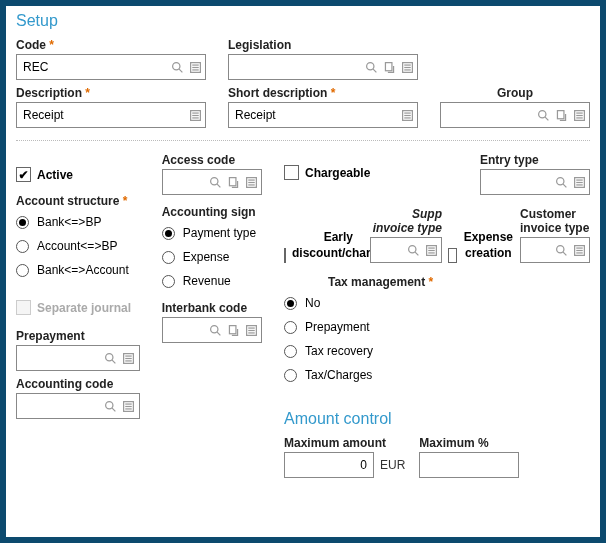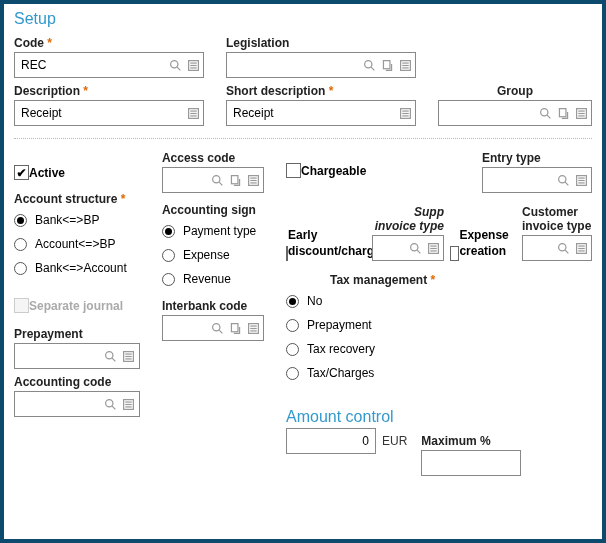--- a/index.html
+++ b/index.html
@@ -1,37 +1,37 @@
 <!DOCTYPE html>
 <html><head>
 <meta charset="utf-8">
 <style>
   * { box-sizing: border-box; font-family: Arial, Helvetica, sans-serif; }
   body { margin: 0; padding: 0; background: #fff; }
-  .frame { width: 606px; height: 543px; border: 4px solid #0c4a6e; padding: 6px 10px 0 10px; position: relative; overflow: hidden; }
+  .frame { width: 606px; height: 543px; border: 6px solid #0c4a6e; padding: 6px 10px 0 10px; position: relative; overflow: hidden; }
   .section-title { color: #3399cc; font-size: 16px; font-weight: 400; margin: 0 0 2px 0; }
   .req { color: #e06a00; font-weight: bold; }
   .field-label { font-size: 12px; color: #222; font-weight: bold; margin: 6px 0 2px 0; display: block; }
   .field-label.disabled { color: #aaa; }
   .input-wrap { position: relative; width: 100%; }
   .input-wrap input[type=text] {
     width: 100%; height: 26px; border: 1px solid #888; padding: 2px 6px; font-size: 12px;
     background: #fff;
   }
   .input-wrap input.num { text-align: right; }
   .icons { position: absolute; right: 3px; top: 50%; transform: translateY(-50%); display: flex; gap: 2px; }
   .icn { width: 16px; height: 16px; display: inline-flex; align-items: center; justify-content: center; font-size: 14px; color: #999; cursor: pointer; }
   .icn svg { width: 13px; height: 13px; fill: none; stroke: #999; stroke-width: 1.5; }
   .row { display: flex; gap: 22px; }
   .col { display: flex; flex-direction: column; }
   hr.dotted { border: none; border-top: 1px dotted #bbb; margin: 12px 0 6px 0; }
   .chk { width: 15px; height: 15px; border: 1px solid #666; display: inline-flex; align-items: center; justify-content: center; font-size: 12px; color: #000; vertical-align: middle; background:#fff; }
   .chk.checked::after { content: "✔"; font-weight: bold; }
   .chk.disabled { border-color: #ccc; background:#f5f5f5; }
-  .chk-row { display: flex; align-items: center; font-size: 12px; }
+  .chk-row { display: flex; align-items: center; gap: 6px; font-size: 12px; text-align: center; }
   .chk-row .lbl { font-weight: bold; }
   .radio { width: 13px; height: 13px; border: 1.5px solid #555; border-radius: 50%; display: inline-flex; align-items: center; justify-content: center; }
   .radio.sel::after { content:""; width:7px; height:7px; background:#000; border-radius:50%; display:block; }
   .radio-row { display: flex; align-items: center; gap: 8px; font-size: 12px; margin: 5px 0; }
   .unit { font-size: 12px; color: #333; margin-left: 6px; line-height:26px;}
   .small-input { width: 90px; }
 </style>
 </head>
 <body>
 
@@ -398,20 +398,21 @@
           <span>Tax recovery</span>
         </div>
       <div class="radio-row">
           <span class="radio"></span>
           <span>Tax/Charges</span>
         </div>
 
       <div class="section-title" style="margin-top:23px;">Amount control</div>
       <div class="row" style="gap:14px;">
         <div class="col">
+          <label class="field-label">Maximum amount</label>
           <div style="display:flex; align-items:center;">
             <div class="input-wrap small-input">
               <input class="num" type="text" value="0" style="">
             </div>
             <span class="unit">EUR</span>
           </div>
         </div>
         <div class="col">
           <label class="field-label">Maximum %</label>
           <div class="input-wrap" style="width:100px;">

